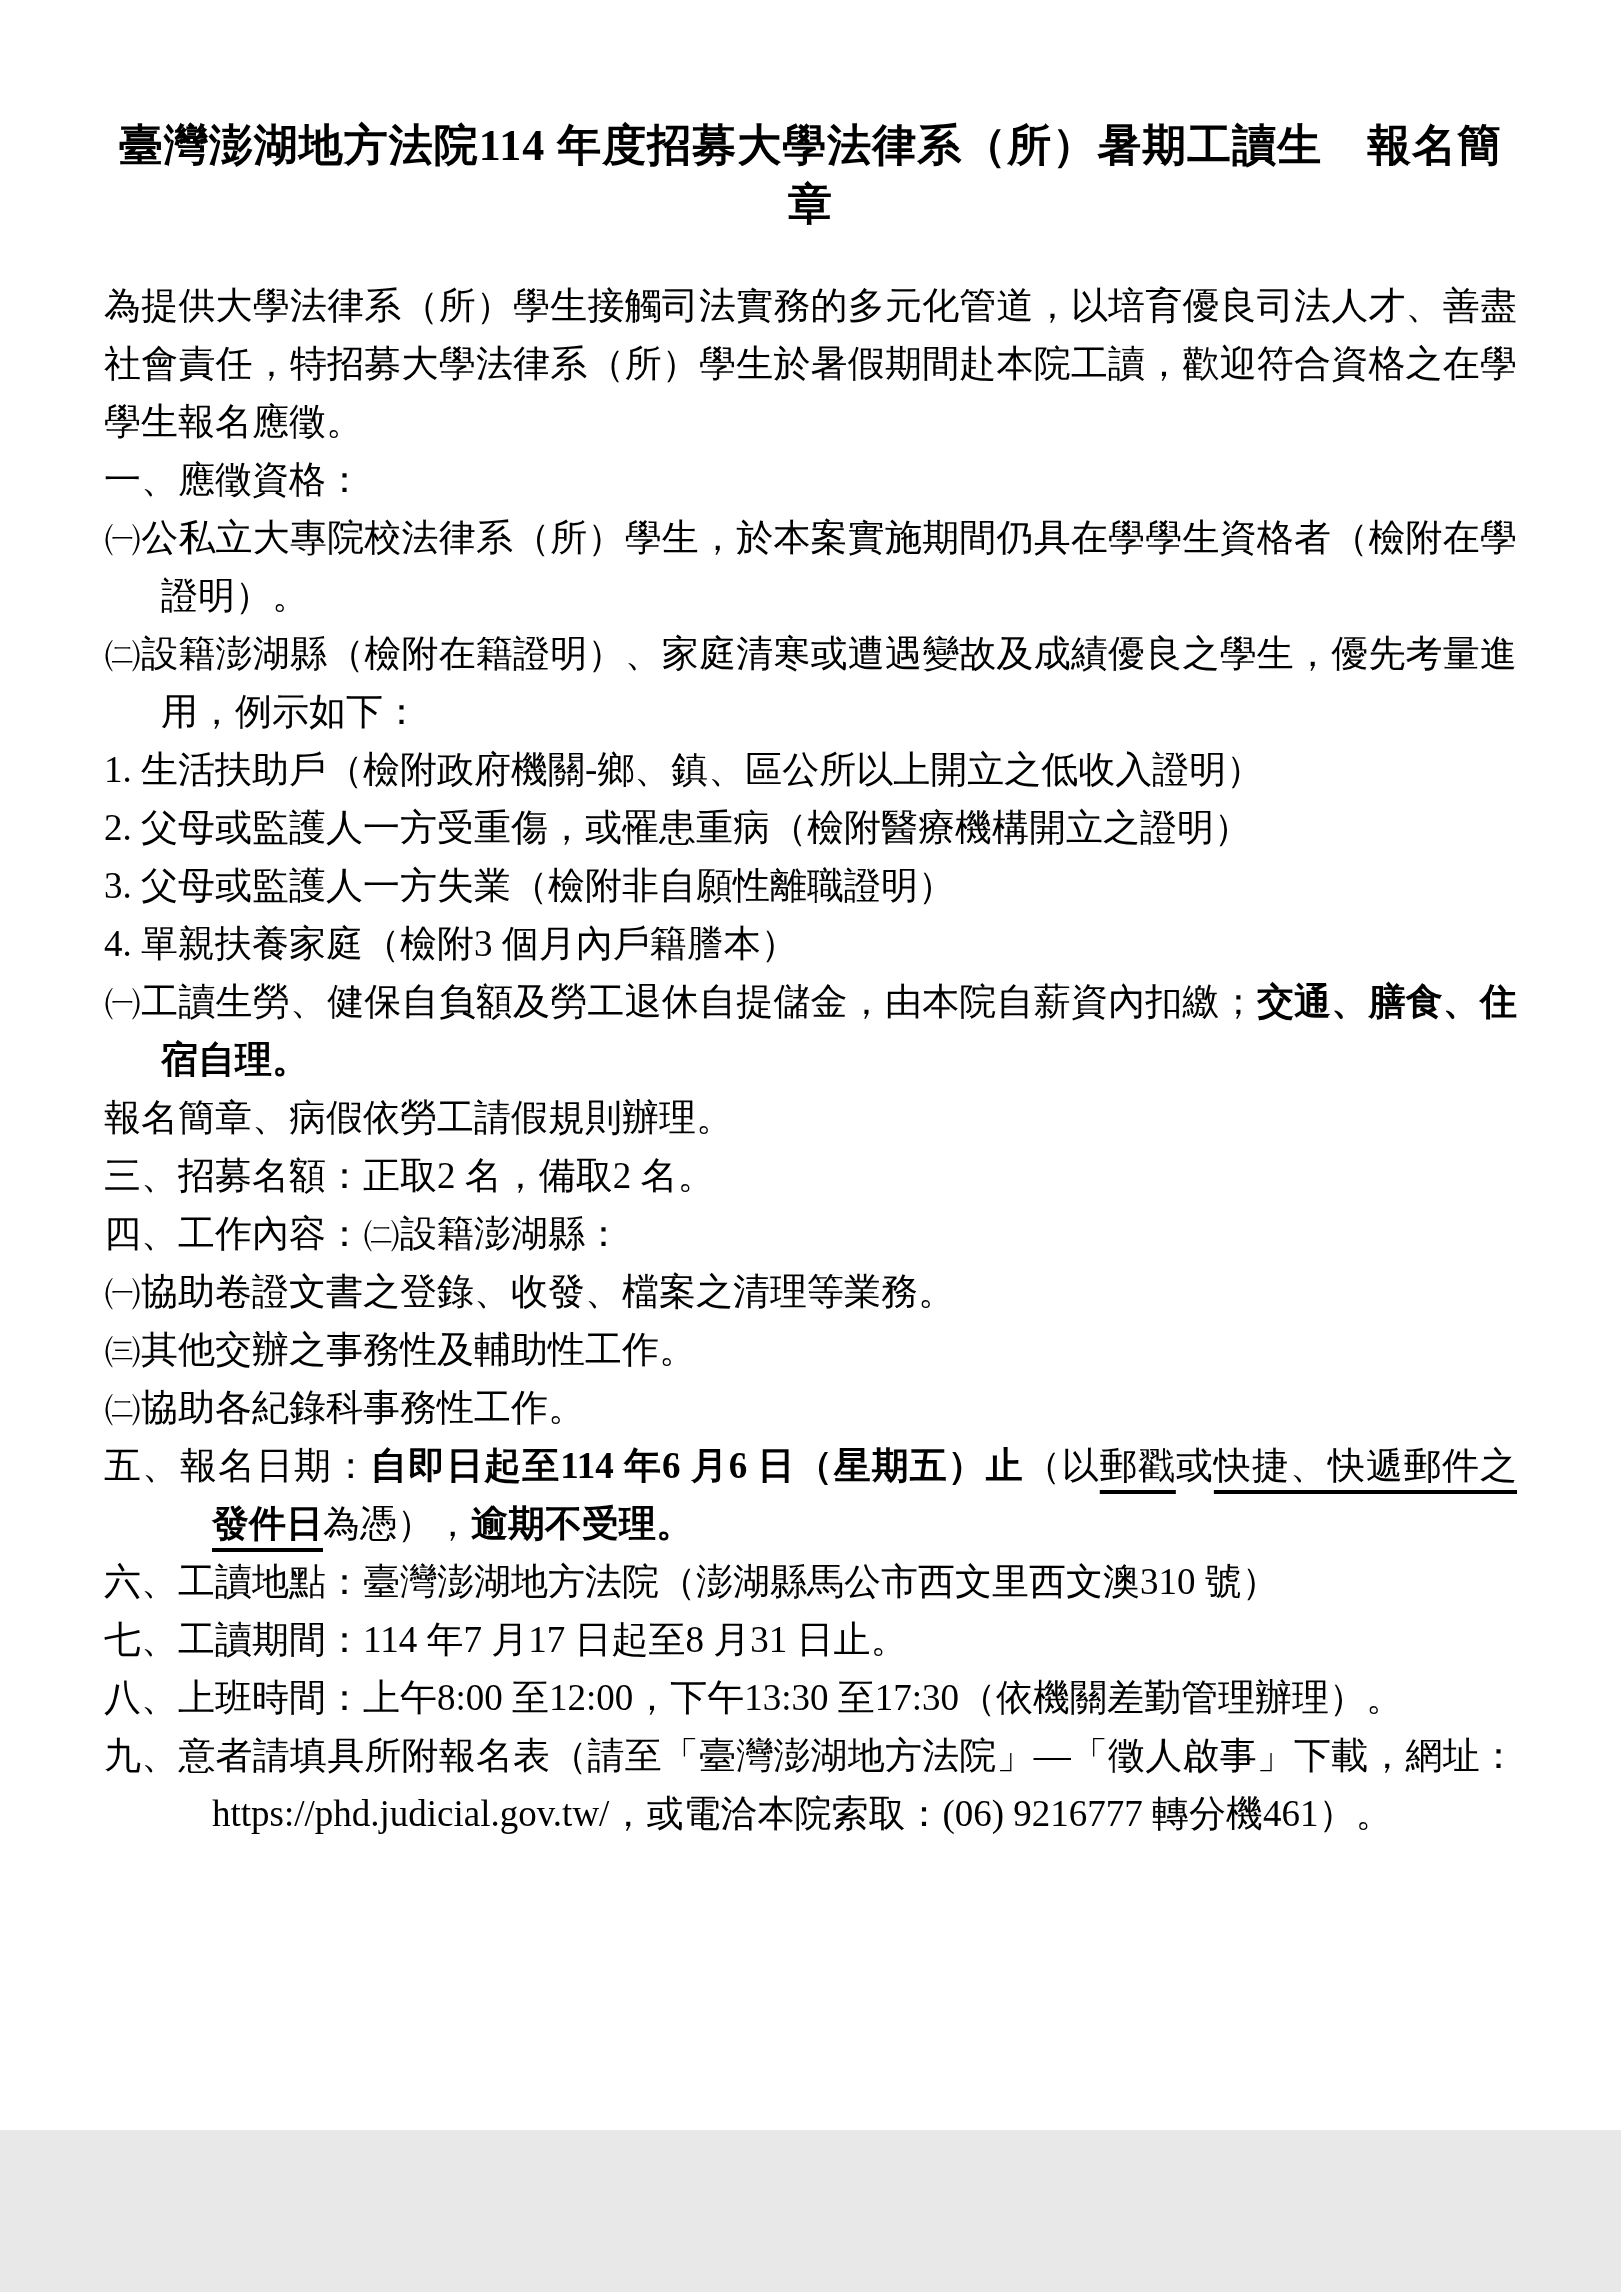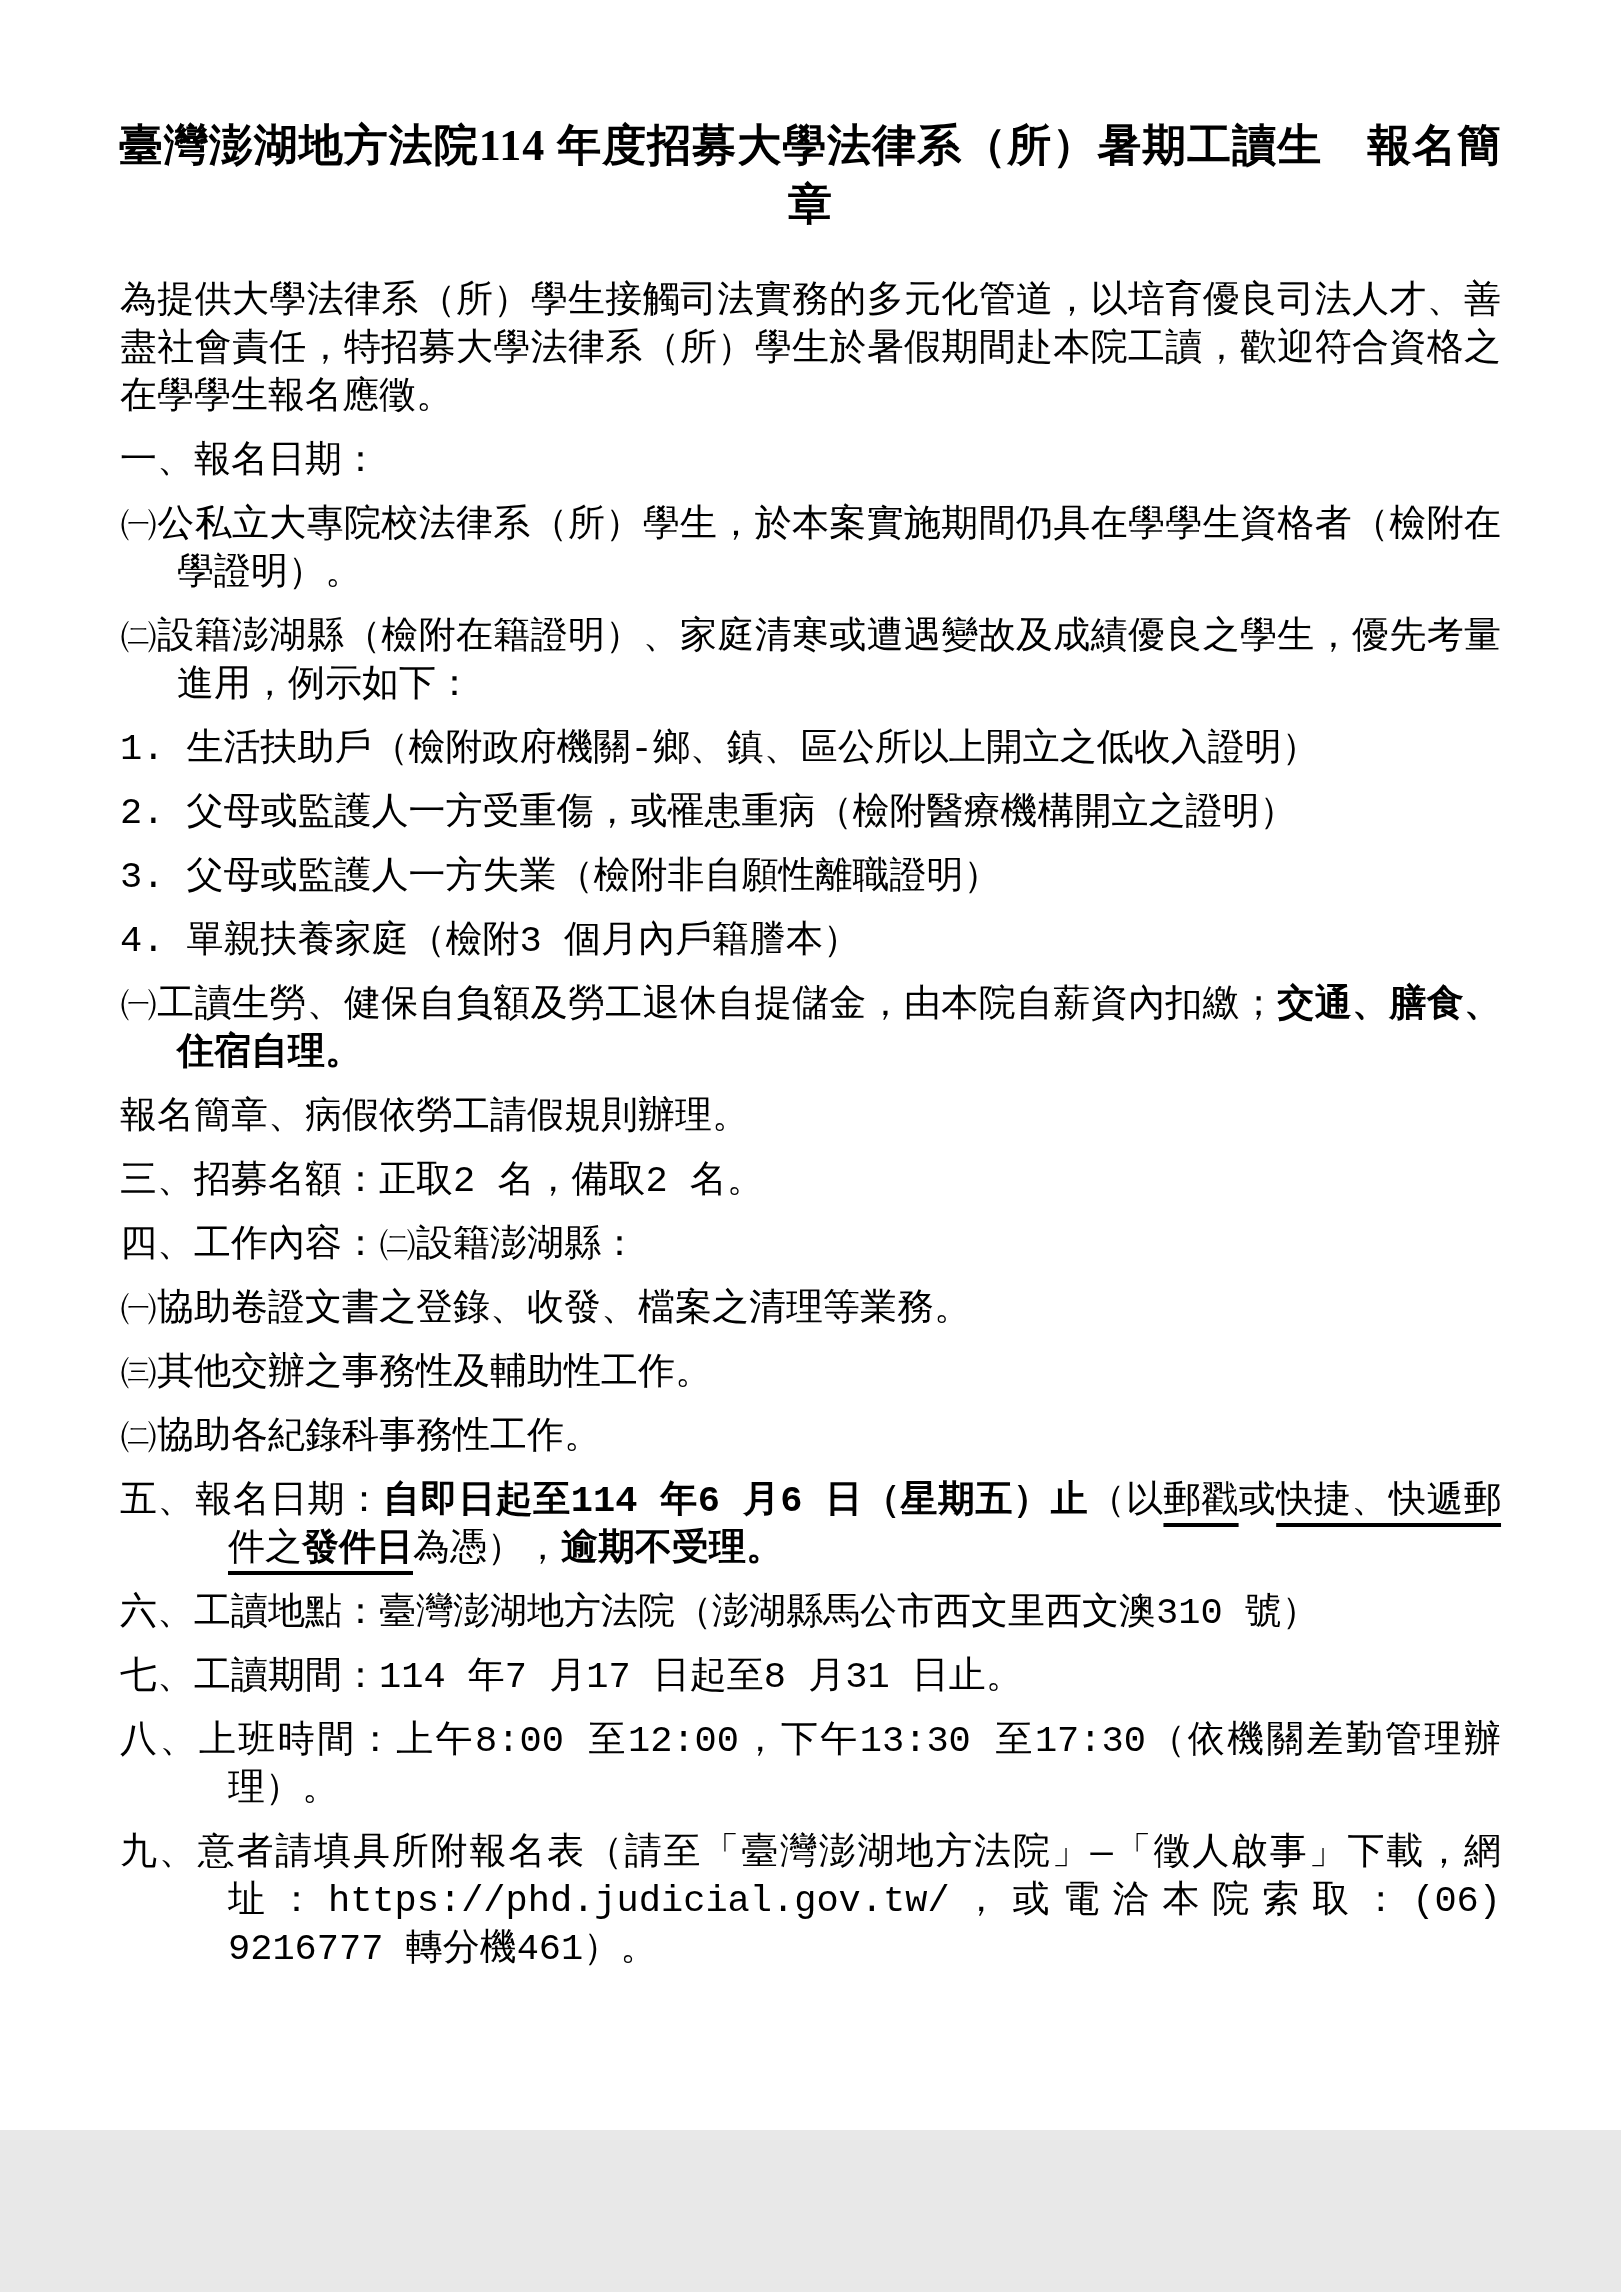--- a/index.html
+++ b/index.html
@@ -21,25 +21,24 @@
   }
   .doc-title {
     font-size: 44px;
     font-weight: bold;
     text-align: center;
     line-height: 59px;
     margin: 0 0 43px 0;
     letter-spacing: 1px;
   }
   p.line {
-    margin: 16px;
-    line-height: 48px;
+    margin: 0;
+    line-height: 58px;
     text-align: justify;
     text-justify: inter-ideograph;
-    font-family: Liberation Mono, monospace;
   }
   
   .hang0 {
     padding-left: 108px;
     text-indent: -108px;
   }
   
   .hang1 {
     margin-left: 54px;
     padding-left: 57px;
@@ -59,21 +58,21 @@
 </style>
 </head>
 <body>
 
 <div class="page">
 
   <div class="doc-title">臺灣澎湖地方法院114 年度招募大學法律系（所）暑期工讀生　報名簡章</div>
 
   <p class="line">為提供大學法律系（所）學生接觸司法實務的多元化管道，以培育優良司法人才、善盡社會責任，特招募大學法律系（所）學生於暑假期間赴本院工讀，歡迎符合資格之在學學生報名應徵。</p>
 
-  <p class="line hang0">一、報名日期：</p>
+  <p class="line hang0">一、應徵資格：</p>
   <p class="line hang1">㈠公私立大專院校法律系（所）學生，於本案實施期間仍具在學學生資格者（檢附在學證明）。</p>
   <p class="line hang1">㈡設籍澎湖縣（檢附在籍證明）、家庭清寒或遭遇變故及成績優良之學生，優先考量進用，例示如下：</p>
   <p class="line sub">1. 生活扶助戶（檢附政府機關-鄉、鎮、區公所以上開立之低收入證明）</p>
   <p class="line sub">2. 父母或監護人一方受重傷，或罹患重病（檢附醫療機構開立之證明）</p>
   <p class="line sub">3. 父母或監護人一方失業（檢附非自願性離職證明）</p>
   <p class="line sub">4. 單親扶養家庭（檢附3 個月內戶籍謄本）</p>
 
   <p class="line hang1"><span>㈠工讀生勞、健保自負額及勞工退休自提儲金，由本院自薪資內扣繳；</span><span class="b">交通、膳食、住宿自理。</span></p>
   <p class="line hang1">報名簡章、病假依勞工請假規則辦理。</p>
 

